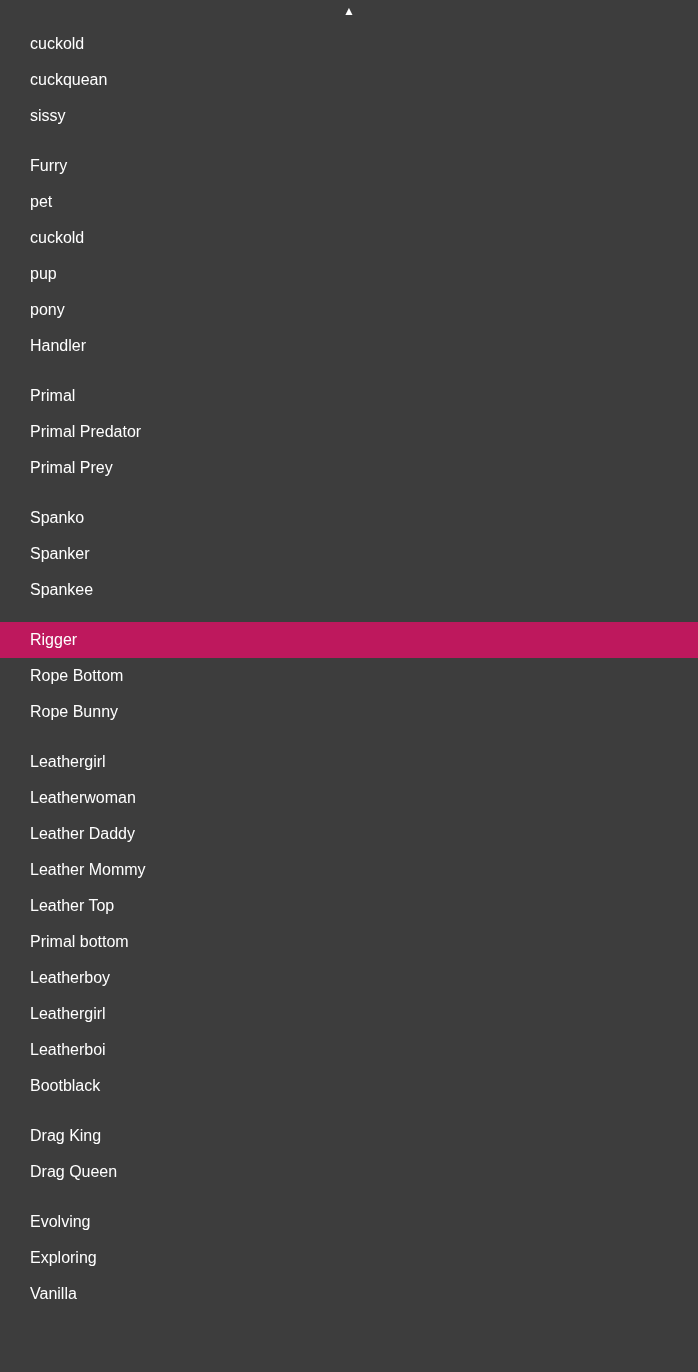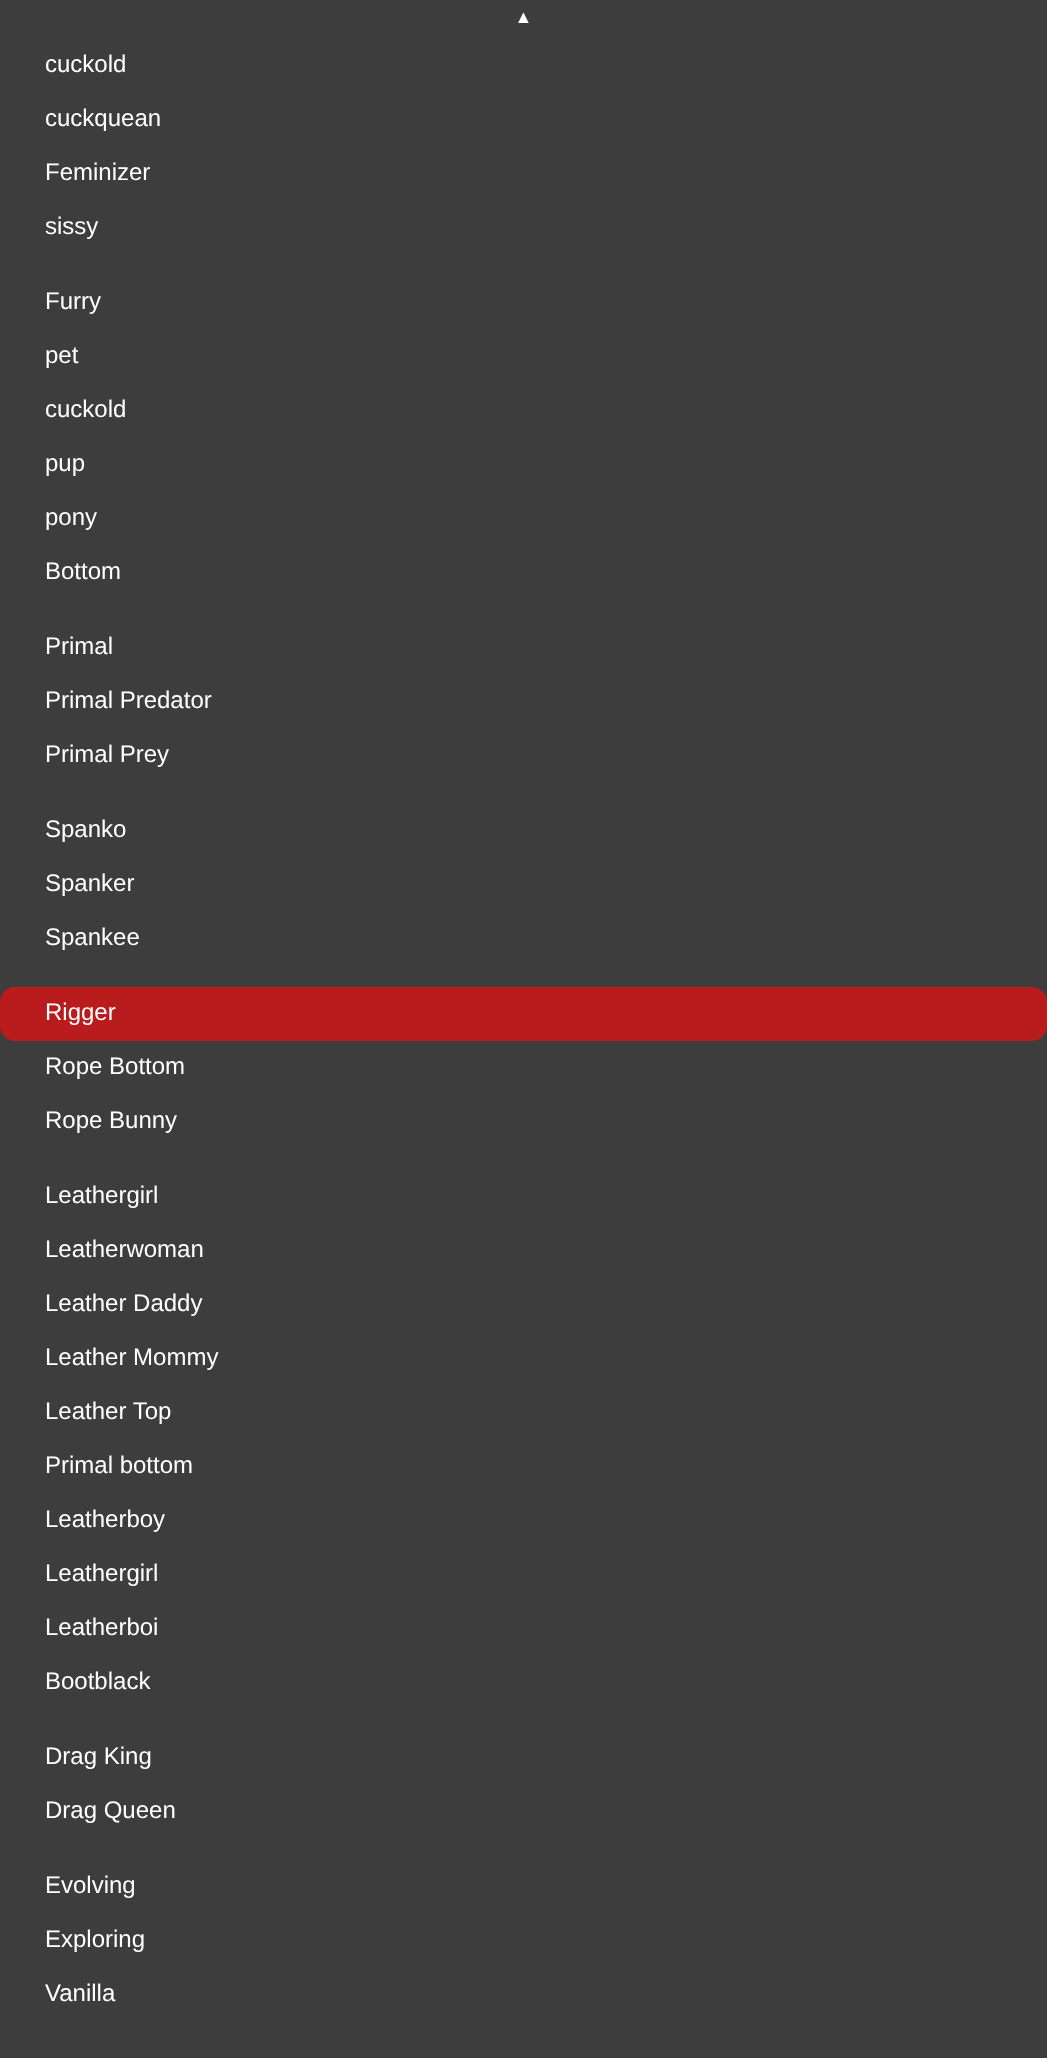--- a/index.html
+++ b/index.html
@@ -34,48 +34,46 @@
 
     .list-item {
       padding: 6px 32px 6px 30px;
       cursor: pointer;
       color: #ffffff;
       font-size: 16px;
       line-height: 1.5;
     }
 
     .list-item.selected {
-      background-color: #b91c1c;
+      background-color: #be185d;
       color: #ffffff;
-      border-radius: 10px;
     }
 
     .group-spacer {
       height: 14px;
     }
   </style>
 </head>
 <body>
 
 <div class="scroll-up-indicator">
   <span>▲</span>
 </div>
 
 <div class="list-container" id="list-container">
 <div class="list-item">cuckold</div>
     <div class="list-item">cuckquean</div>
-    <div class="list-item">Feminizer</div>
     <div class="list-item">sissy</div>
     <div class="group-spacer"></div>
     <div class="list-item">Furry</div>
     <div class="list-item">pet</div>
     <div class="list-item">cuckold</div>
     <div class="list-item">pup</div>
     <div class="list-item">pony</div>
-    <div class="list-item">Bottom</div>
+    <div class="list-item">Handler</div>
     <div class="group-spacer"></div>
     <div class="list-item">Primal</div>
     <div class="list-item">Primal Predator</div>
     <div class="list-item">Primal Prey</div>
     <div class="group-spacer"></div>
     <div class="list-item">Spanko</div>
     <div class="list-item">Spanker</div>
     <div class="list-item">Spankee</div>
     <div class="group-spacer"></div>
     <div class="list-item selected">Rigger</div>

